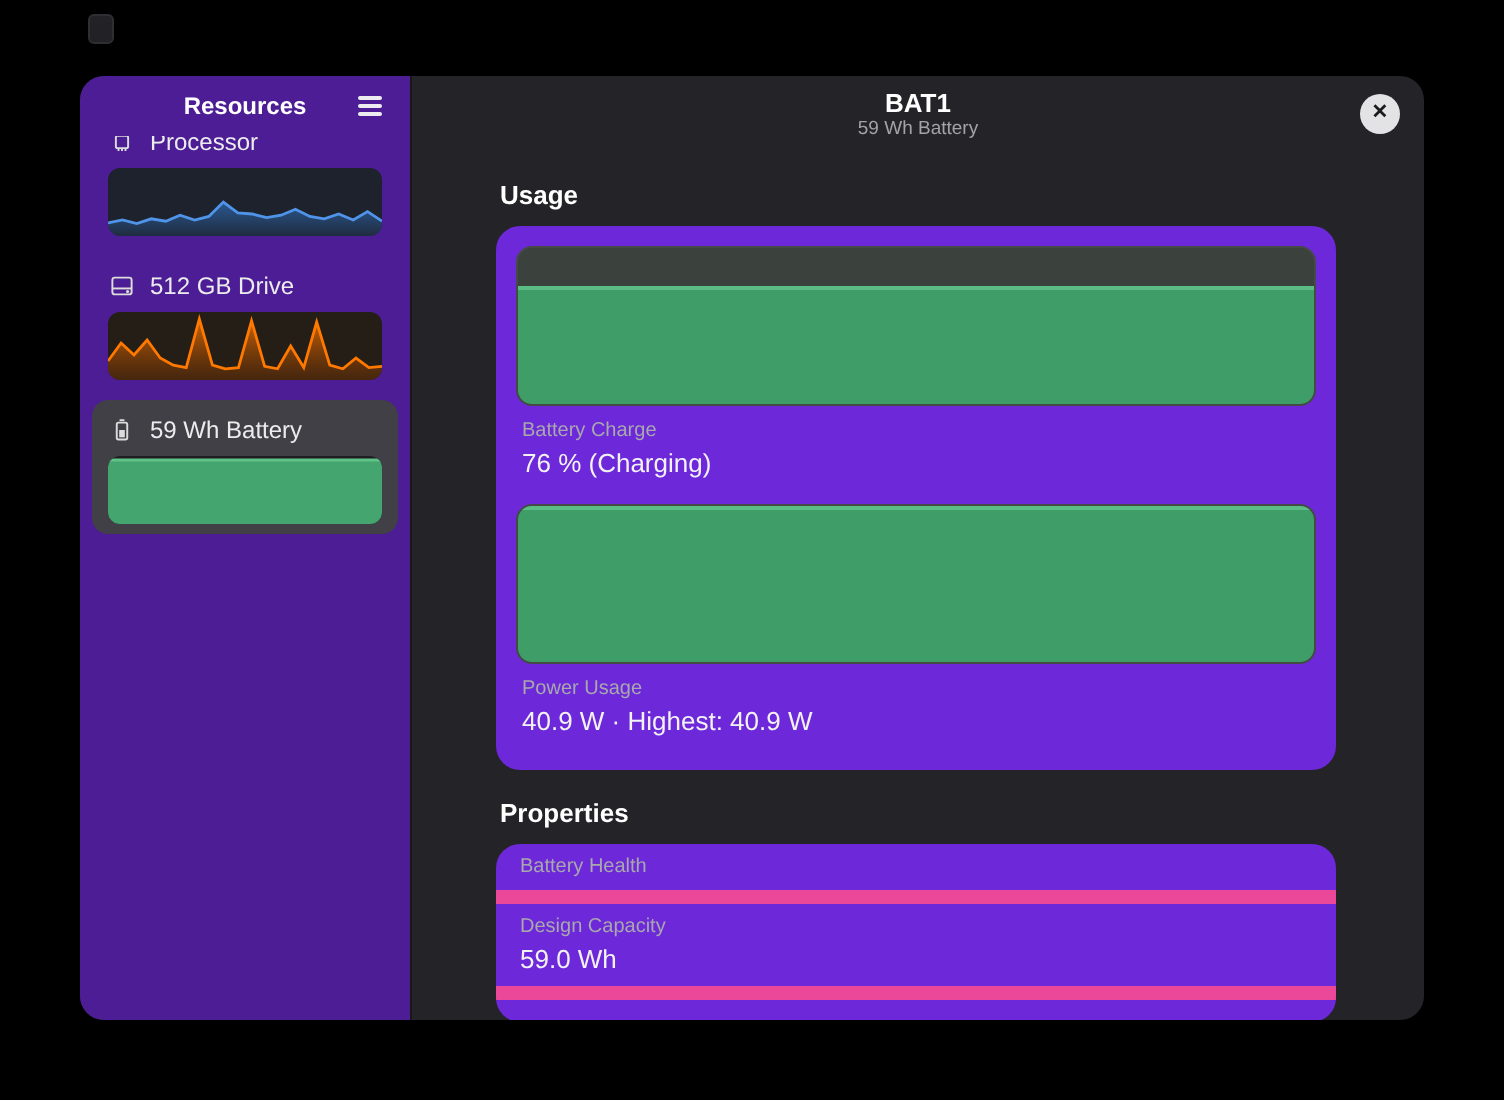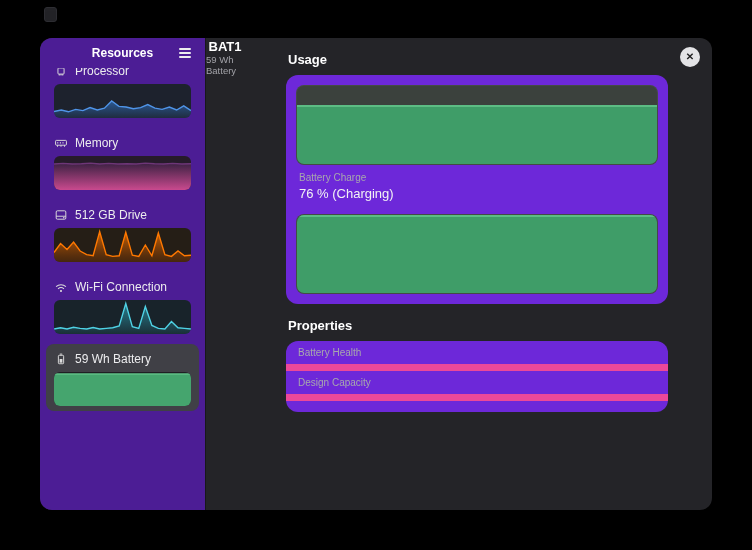--- a/index.html
+++ b/index.html
@@ -59,21 +59,21 @@
     height: 20px; font-size: 12px; color: #ececee;
   }
   .item-label svg { width: 14px; height: 14px; flex: 0 0 14px; }
   .graph {
     height: 34px; margin-top: 3px;
     border-radius: 6px; overflow: hidden;
     background: #1f1f23; position: relative;
   }
   .graph svg { width: 100%; height: 100%; display: block; }
   
-  .main { flex: 1; display: flex; flex-direction: row; position: relative; min-width: 0; }
+  .main { flex: 1; display: flex; flex-direction: column; position: relative; min-width: 0; }
   .main-header {
     height: 38px; flex: 0 0 38px;
     display: flex; flex-direction: column;
     align-items: center; justify-content: center;
   }
   .mh-title { font-size: 13px; font-weight: bold; color: #fff; line-height: 15px; }
   .mh-sub { font-size: 9.5px; color: #a2a2a8; line-height: 11px; }
   .close-btn {
     position: absolute; top: 9px; right: 12px;
     width: 20px; height: 20px; border-radius: 50%;
@@ -140,41 +140,20 @@
                   <stop offset="0" stop-color="rgba(53,132,228,0.55)"></stop>
                   <stop offset="1" stop-color="rgba(53,132,228,0.10)"></stop>
                 </linearGradient>
               </defs>
               <polygon fill="url(#grad0)" points="0,34 0.0,27.5 7.3,26.0 14.5,27.8 21.8,25.4 29.1,26.6 36.3,23.6 43.6,26.0 50.8,24.2 58.1,17.0 65.4,22.4 72.6,23.0 79.9,24.8 87.2,23.6 94.4,20.6 101.7,24.2 108.9,25.4 116.2,23.0 123.5,26.0 130.7,21.8 138.0,26.6 138,34"></polygon>
               <polyline fill="none" stroke="#4f94e8" stroke-width="1.4" points="0.0,27.5 7.3,26.0 14.5,27.8 21.8,25.4 29.1,26.6 36.3,23.6 43.6,26.0 50.8,24.2 58.1,17.0 65.4,22.4 72.6,23.0 79.9,24.8 87.2,23.6 94.4,20.6 101.7,24.2 108.9,25.4 116.2,23.0 123.5,26.0 130.7,21.8 138.0,26.6"></polyline>
             </svg>
           </div>
       </div>
 
-      <div class="item">
-        <div class="item-label">
-          <svg viewBox="0 0 16 16" fill="none" stroke="#dcdcdc" stroke-width="1.1">
-            <rect x="1.8" y="5" width="12.4" height="5.5" rx="1"></rect>
-            <path d="M4.3 7v1.6 M7.3 7v1.6 M10.3 7v1.6 M4 10.5v1.8 M8 10.5v1.8 M12 10.5v1.8"></path>
-          </svg>
-          <span>Memory</span>
-        </div>
-        <div class="graph" style="background: rgb(38, 27, 42);">
-            <svg preserveAspectRatio="none" viewBox="0 0 138 34">
-              <defs>
-                <linearGradient id="grad1" x1="0" y1="0" x2="0" y2="1">
-                  <stop offset="0" stop-color="#3c2143"></stop>
-                  <stop offset="1" stop-color="#c94a8e"></stop>
-                </linearGradient>
-              </defs>
-              <polygon fill="url(#grad1)" points="0,34 0.0,8.0 9.2,7.4 18.4,8.0 27.6,7.7 36.8,7.1 46.0,8.0 55.2,7.4 64.4,8.0 73.6,7.7 82.8,8.0 92.0,7.1 101.2,7.7 110.4,8.0 119.6,7.4 128.8,8.0 138.0,7.7 138,34"></polygon>
-              <polyline fill="none" stroke="#6e3678" stroke-width="1.4" points="0.0,8.0 9.2,7.4 18.4,8.0 27.6,7.7 36.8,7.1 46.0,8.0 55.2,7.4 64.4,8.0 73.6,7.7 82.8,8.0 92.0,7.1 101.2,7.7 110.4,8.0 119.6,7.4 128.8,8.0 138.0,7.7"></polyline>
-            </svg>
-          </div>
-      </div>
 
 
       <div class="item">
         <div class="item-label">
           <svg viewBox="0 0 16 16" fill="none" stroke="#dcdcdc" stroke-width="1.1">
             <rect x="2.5" y="3.2" width="11" height="9.6" rx="1.4"></rect>
             <path d="M2.5 9.4h11"></path>
             <circle cx="11.2" cy="11.2" r="0.9" fill="#dcdcdc" stroke="none"></circle>
           </svg>
           <span>512 GB Drive</span>
@@ -186,42 +165,20 @@
                   <stop offset="0" stop-color="rgba(255,120,0,0.8)"></stop>
                   <stop offset="1" stop-color="rgba(130,55,0,0.35)"></stop>
                 </linearGradient>
               </defs>
               <polygon fill="url(#grad3)" points="0,34 0.0,24.5 6.6,15.5 13.1,21.5 19.7,14.0 26.3,23.0 32.9,26.6 39.4,27.8 46.0,3.5 52.6,26.6 59.1,28.4 65.7,27.8 72.3,4.4 78.9,27.2 85.4,28.4 92.0,17.0 98.6,27.8 105.1,5.0 111.7,26.6 118.3,28.4 124.9,23.0 131.4,27.8 138.0,27.2 138,34"></polygon>
               <polyline fill="none" stroke="#ff7800" stroke-width="1.4" points="0.0,24.5 6.6,15.5 13.1,21.5 19.7,14.0 26.3,23.0 32.9,26.6 39.4,27.8 46.0,3.5 52.6,26.6 59.1,28.4 65.7,27.8 72.3,4.4 78.9,27.2 85.4,28.4 92.0,17.0 98.6,27.8 105.1,5.0 111.7,26.6 118.3,28.4 124.9,23.0 131.4,27.8 138.0,27.2"></polyline>
             </svg>
           </div>
       </div>
 
-      <div class="item">
-        <div class="item-label">
-          <svg viewBox="0 0 16 16" fill="none" stroke="#dcdcdc" stroke-width="1.2">
-            <path d="M2.4 7.6a8.6 8.6 0 0 1 11.2 0"></path>
-            <path d="M4.6 10.1a5.2 5.2 0 0 1 6.8 0"></path>
-            <circle cx="8" cy="12.6" r="1.2" fill="#dcdcdc" stroke="none"></circle>
-          </svg>
-          <span>Wi-Fi Connection</span>
-        </div>
-        <div class="graph" style="background: rgb(24, 35, 42);">
-            <svg preserveAspectRatio="none" viewBox="0 0 138 34">
-              <defs>
-                <linearGradient id="grad4" x1="0" y1="0" x2="0" y2="1">
-                  <stop offset="0" stop-color="rgba(51,199,222,0.55)"></stop>
-                  <stop offset="1" stop-color="rgba(51,199,222,0.08)"></stop>
-                </linearGradient>
-              </defs>
-              <polygon fill="url(#grad4)" points="0,34 0.0,29.0 6.6,27.8 13.1,29.0 19.7,27.2 26.3,28.4 32.9,29.0 39.4,27.5 46.0,29.0 52.6,28.4 59.1,27.8 65.7,26.0 72.3,3.5 78.9,26.6 85.4,28.4 92.0,6.5 98.6,25.4 105.1,28.4 111.7,29.0 118.3,21.5 124.9,27.8 131.4,28.4 138.0,29.0 138,34"></polygon>
-              <polyline fill="none" stroke="#4fd2e5" stroke-width="1.4" points="0.0,29.0 6.6,27.8 13.1,29.0 19.7,27.2 26.3,28.4 32.9,29.0 39.4,27.5 46.0,29.0 52.6,28.4 59.1,27.8 65.7,26.0 72.3,3.5 78.9,26.6 85.4,28.4 92.0,6.5 98.6,25.4 105.1,28.4 111.7,29.0 118.3,21.5 124.9,27.8 131.4,28.4 138.0,29.0"></polyline>
-            </svg>
-          </div>
-      </div>
 
       <div class="item selected">
         <div class="item-label">
           <svg viewBox="0 0 16 16" fill="none" stroke="#dcdcdc" stroke-width="1.1">
             <rect x="5" y="3.8" width="6" height="9.6" rx="1"></rect>
             <path d="M6.6 2.4h2.8"></path>
             <rect x="6.4" y="8" width="3.2" height="4.2" fill="#dcdcdc" stroke="none"></rect>
           </svg>
           <span>59 Wh Battery</span>
         </div>
@@ -262,31 +219,36 @@
           <div class="caption">
             <div class="cap-label">Battery Charge</div>
             <div class="cap-value">76 % (Charging)</div>
           </div>
         </div>
 
         <div class="panel">
           <div class="panel-graph">
             <div class="panel-fill" style="height: 100%; background: rgb(63, 157, 104);"></div>
           </div>
+          <div class="caption">
+            <div class="cap-label">Power Usage</div>
+            <div class="cap-value">40.9 W · Highest: 40.9 W</div>
+          </div>
         </div>
       </div>
 
       <h2 class="section-h">Properties</h2>
 
       <div class="card props-card">
         <div class="prop-row">
           <div class="cap-label">Battery Health</div>
         </div>
         <div class="prop-row">
           <div class="cap-label">Design Capacity</div>
+          <div class="cap-value">59.0 Wh</div>
         </div>
         <div class="prop-row">
           
           
         </div>
       </div>
     </div>
   </main>
 
 </div>

